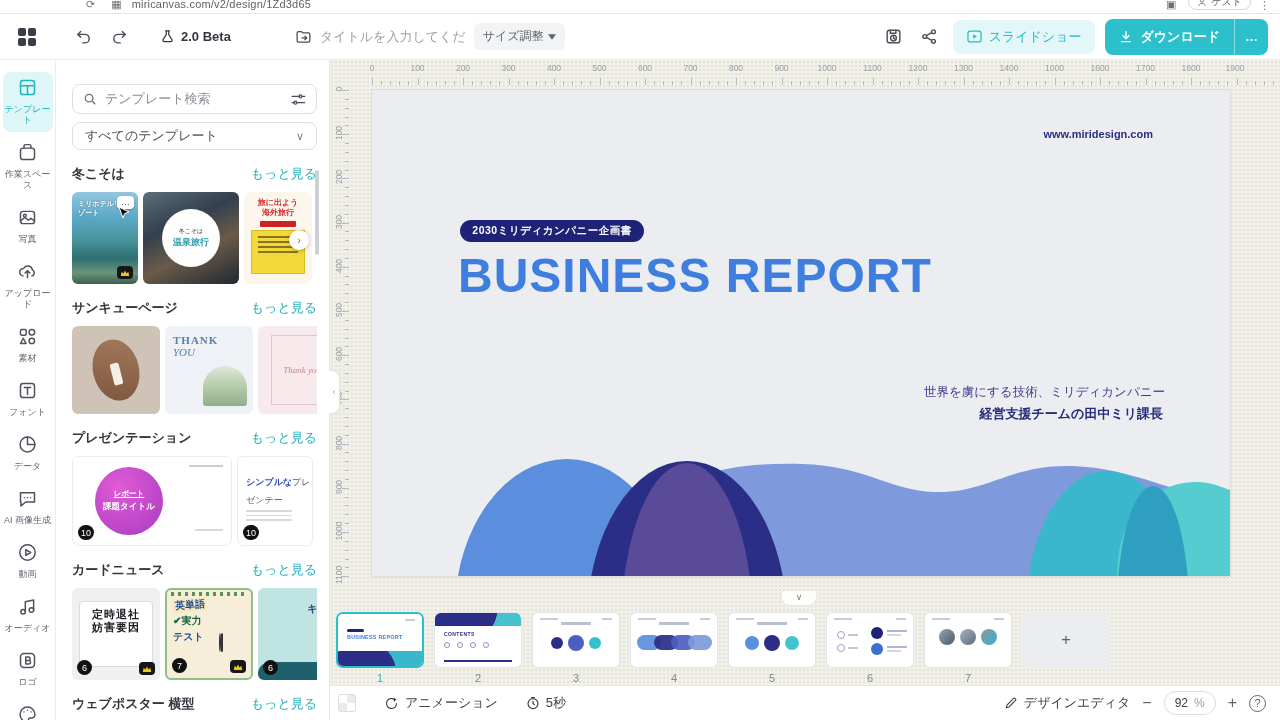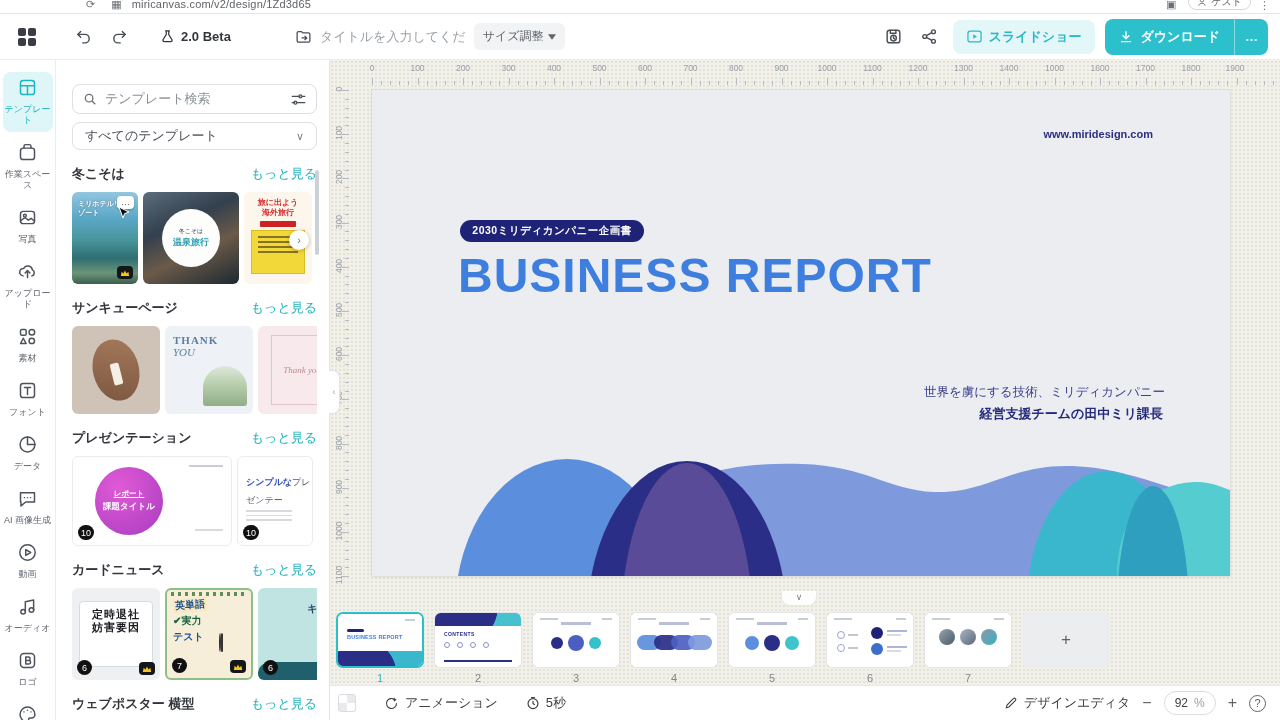--- a/index.html
+++ b/index.html
@@ -15,21 +15,21 @@
   
   .app-header { position:absolute; top:14px; left:0; width:1280px; height:46px; background:#fff; border-bottom:1px solid #ededee; display:flex; align-items:center; }
   .waffle { width:18px; height:18px; margin-left:18px; display:grid; grid-template-columns:8px 8px; grid-template-rows:8px 8px; gap:2px; }
   .waffle span { background:#3a3d46; border-radius:2px; }
   .hbtn { width:26px; height:26px; display:flex; align-items:center; justify-content:center; color:#4a4e57; border-radius:6px; }
   .beta { display:flex; align-items:center; gap:6px; margin-left:28px; color:#33363e; font-size:13px; font-weight:bold; }
   .file-group { display:flex; align-items:center; gap:8px; margin-left:64px; }
   .title-input { color:#9aa0a6; font-size:13px; min-width:112px; }
   .size-chip { display:flex; align-items:center; gap:5px; background:#f1f3f4; border-radius:6px; padding:5px 9px; font-size:12px; color:#5f6368; }
   .hdr-right { margin-left:auto; display:flex; align-items:center; gap:10px; padding-right:12px; }
-  .btn-slideshow { display:flex; align-items:center; gap:7px; background:#e3f7f9; color:#2bb9c6; border-radius:8px; padding:8px 14px; font-size:13px; font-weight:bold; }
+  .btn-slideshow { display:flex; align-items:center; gap:7px; background:#e3f7f9; color:#2bb9c6; border-radius:8px; padding:8px 14px; font-size:13px; font-weight:normal; }
   .btn-download { display:flex; align-items:stretch; background:#2bc0cb; color:#fff; border-radius:8px; overflow:hidden; font-size:13px; font-weight:bold; }
   .btn-download .main { display:flex; align-items:center; gap:7px; padding:9px 14px; }
   .btn-download .dots { display:flex; align-items:center; padding:0 10px; border-left:1px solid rgba(255,255,255,.45); font-weight:bold; }
 
   
   .left-rail { position:absolute; top:60px; left:0; width:56px; height:660px; background:#fff; border-right:1px solid #ececee; display:flex; flex-direction:column; align-items:center; padding-top:12px; }
   .rail-item { width:50px; border-radius:8px; display:flex; flex-direction:column; align-items:center; padding:5px 0 6px; margin-bottom:5px; color:#5f646e; }
   .rail-item svg { stroke:#4d525c; }
   .rail-item .rlabel { font-size:9px; line-height:11px; text-align:center; margin-top:2px; word-break:break-all; }
   .rail-item.active { background:#dff6f8; color:#1cb5c2; }

